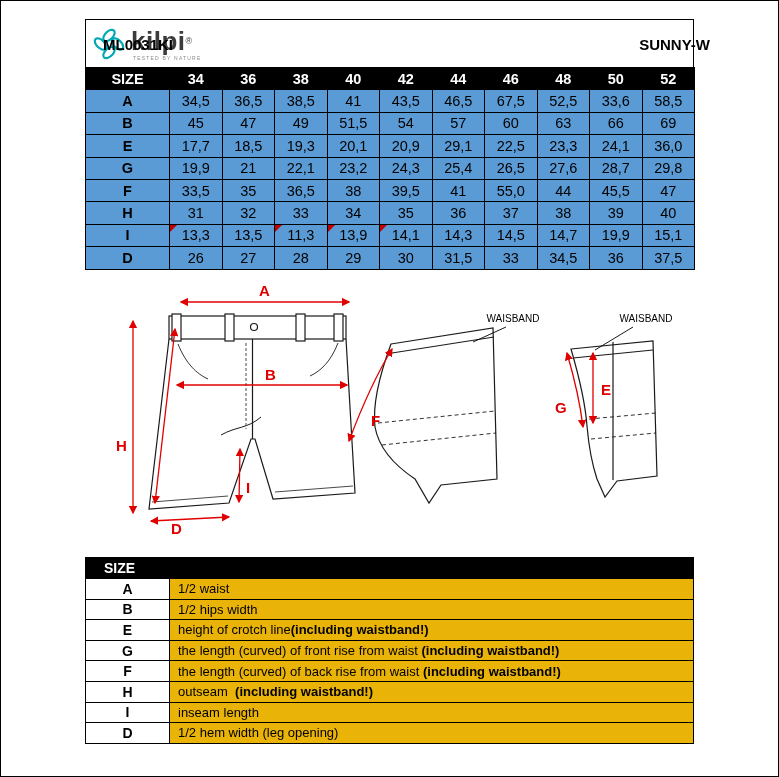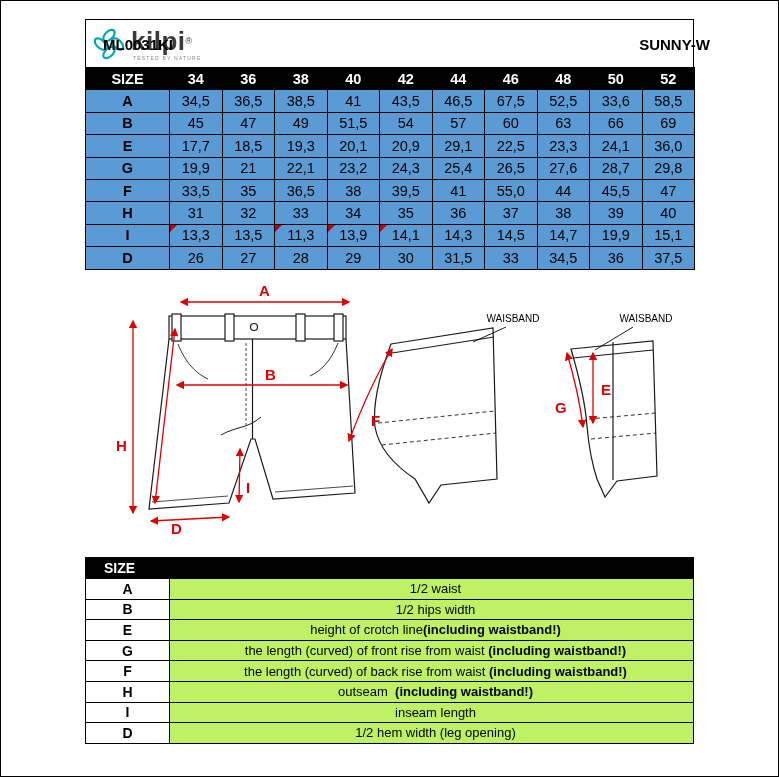--- a/index.html
+++ b/index.html
@@ -60,21 +60,21 @@
   }
   .legend-table th,.legend-table td{
     border:1px solid #000;padding:0;height:19.6px;vertical-align:middle;
     font-family:"Liberation Sans",sans-serif;
   }
   .legend-table thead th{
     background:#000;color:#fff;font-weight:bold;font-size:14px;
     text-align:left;padding-left:18px;height:20px;
   }
   .legend-table tbody th{font-weight:bold;font-size:14px;text-align:center;background:#fff;}
-  .legend-table tbody td{font-size:13px;text-align:center;padding-left:8px;background:#bef264;white-space:pre-wrap;}
+  .legend-table tbody td{font-size:13px;text-align:left;padding-left:8px;background:#eab308;white-space:pre-wrap;}
   .legend-table tbody td .b{font-weight:bold;margin-top:40px;}
 </style>
 </head>
 <body>
 
 <div class="page">
 
   <div class="header-box">
     <div class="brand">
       <svg width="34" height="34" viewBox="0 0 34 34">

